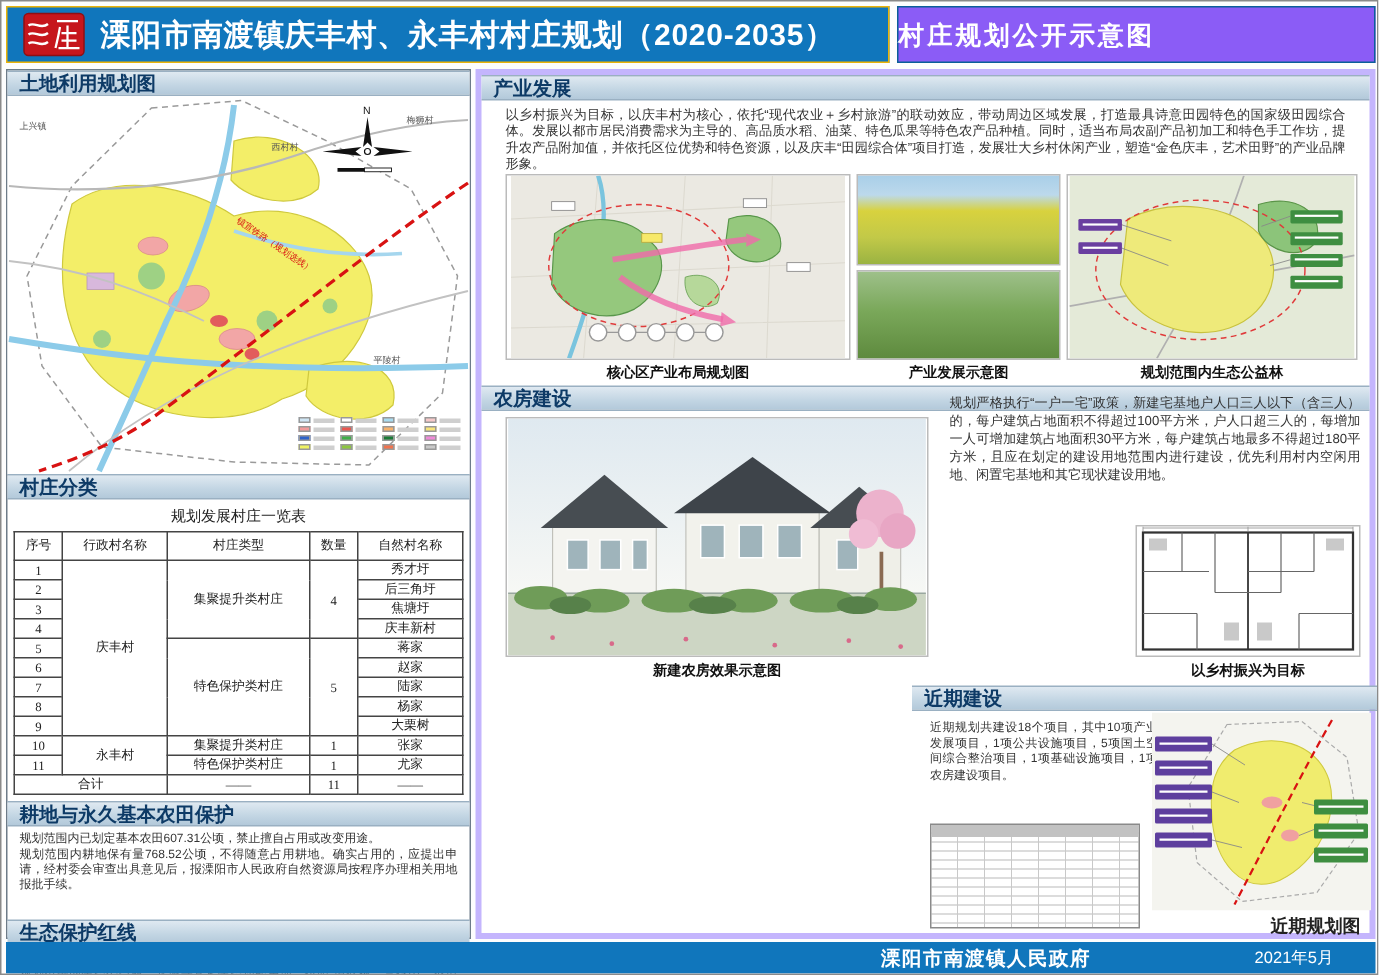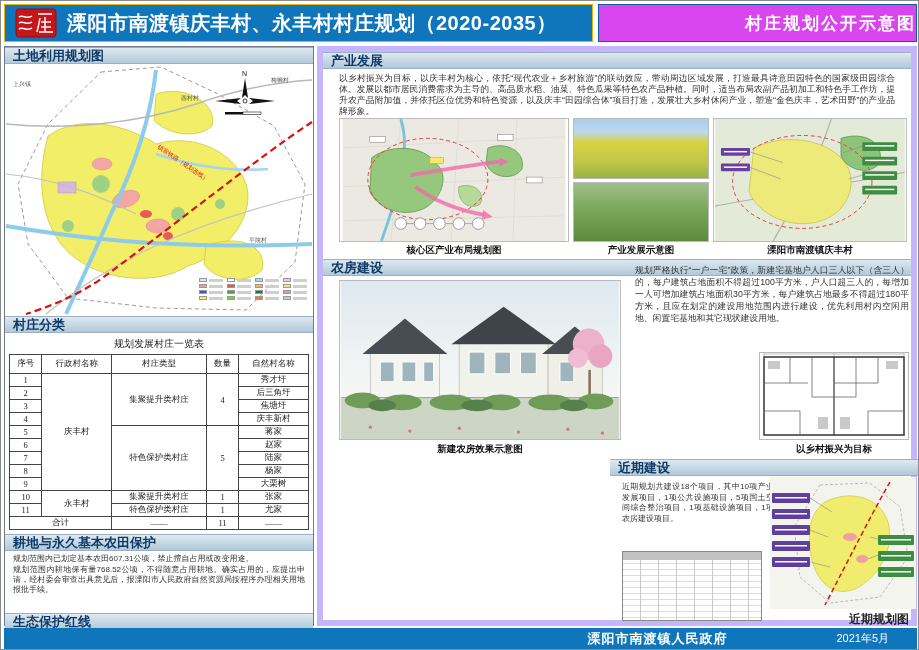--- a/index.html
+++ b/index.html
@@ -4,30 +4,30 @@
 <style>
   * { margin:0; padding:0; box-sizing:border-box; }
   body { font-family:"Liberation Sans", sans-serif; background:#e8e8e8; }
   .poster { position:relative; width:919px; height:650px; background:#fdfdfd;
             border:1px solid #8a8a8a; overflow:hidden; }
 
   
   .hdr-left { position:absolute; left:3px; top:3px; width:589px; height:38px;
     background:#1076bc; border:1px solid #eab308; display:flex; align-items:center; gap:10px; padding:0 10px; }
   .hdr-right { position:absolute; left:597px; top:3px; width:319px; height:38px;
-    background:#d946ef; border:1px solid #0b5e99; display:flex; align-items:center; justify-content:flex-end; }
+    background:#8b5cf6; border:1px solid #0b5e99; display:flex; align-items:center; justify-content:flex-start; }
   .hdr-title { color:#fff; font-size:20px; font-weight:bold; letter-spacing:.5px; white-space:nowrap; }
   .hdr-sub { color:#fff; font-size:17px; font-weight:bold; letter-spacing:2px; }
   .logo { width:42px; height:30px; flex:0 0 auto; }
 
   
   .col-left { position:absolute; left:3px; top:45px; width:310px; height:580px;
     border:1px solid #6d7b88; background:#fff; }
   .col-right { position:absolute; left:316px; top:45px; width:600px; height:580px;
-    border:6px solid #c4b5fd; background:#fff; }
+    border:4px solid #c4b5fd; background:#fff; }
 
   .strip { background:linear-gradient(180deg,#dfe9f1 0%,#c2d5e3 60%,#b3c9da 100%);
     border-top:1px solid #9ab0c2; border-bottom:1px solid #9ab0c2;
     color:#0d3a66; font-weight:bold; font-size:13px; padding:1px 8px; height:17px; line-height:14px; }
 
   
   .map-wrap { position:relative; width:100%; height:252px; background:#fff; overflow:hidden; }
   .maplbl { position:absolute; font-size:6px; color:#555; white-space:nowrap; }
   .rail-lbl { position:absolute; left:148px; top:95px; font-size:6px; color:#d81212;
     transform:rotate(34deg); white-space:nowrap; }
@@ -389,21 +389,21 @@
               <rect x="9" y="33" width="24" height="1.5"></rect>
               <rect x="9" y="49" width="24" height="1.5"></rect>
             </g>
           <path d="M36 34 L70 45 M36 50 L68 62 M152 28 L132 35 M152 58 L138 62" stroke="#888" stroke-width="0.6"></path>
         </svg>
       </div>
     </div>
     <div class="ind-caps">
       <div class="cap" style="width:230px;">核心区产业布局规划图</div>
       <div class="cap" style="width:136px;">产业发展示意图</div>
-      <div class="cap" style="width:194px;">溧阳市南渡镇庆丰村</div>
+      <div class="cap" style="width:194px;">规划范围内生态公益林</div>
     </div>
 
     <div class="strip" style="position:absolute; left:0; right:0; top:207px;">农房建设</div>
 
     <div class="house-img">
       <svg width="280" height="158" viewBox="0 0 282 160">
         <defs>
           <linearGradient id="sky" x1="0" y1="0" x2="0" y2="1">
             <stop offset="0" stop-color="#dfe9f0"></stop>
               <stop offset="1" stop-color="#f7f8f5"></stop>

